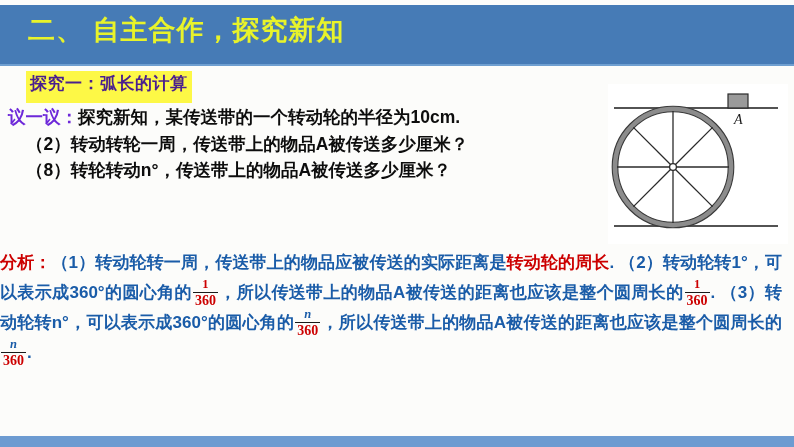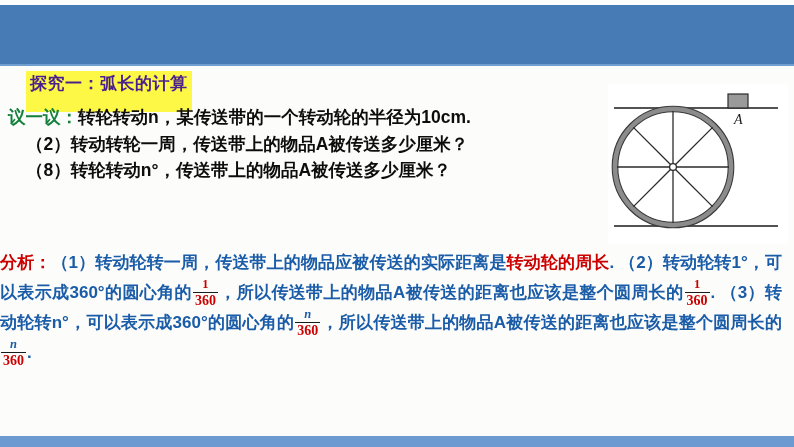--- a/index.html
+++ b/index.html
@@ -51,42 +51,42 @@
   
   .explore-heading {
     position: absolute;
     left: 26px;
     top: 71px;
     background: #fdf846;
     color: #4a1f8e;
     font-size: 17px;
     font-weight: bold;
     font-family: Liberation Sans, sans-serif;
-    padding: 1px 4px 17px 4px;
+    padding: 1px 4px 8px 4px;
     letter-spacing: 0.5px;
     white-space: nowrap;
   }
 
   
   .question-block {
     position: absolute;
     left: 8px;
     top: 104px;
     width: 600px;
   }
   .q-line {
     font-size: 17.5px;
     font-weight: bold;
     color: #0d0d0d;
     line-height: 26.5px;
     white-space: nowrap;
     font-family: "Liberation Sans", "DejaVu Sans", sans-serif;
   }
   .q-line .lead {
-    color: #15803d;
+    color: #6d28d9;
   }
   .q-line.indent {
     padding-left: 18px;
   }
 
   
   .diagram-wrap {
     position: absolute;
     left: 608px;
     top: 84px;
@@ -156,27 +156,28 @@
     height: 11px;
     background: #6d9bd1;
   }
 </style>
 </head>
 <body>
 
 <div class="slide">
 
   <div class="header-band"></div>
+  <div class="header-title">二、 自主合作，探究新知</div>
   <div class="header-underline"></div>
 
   <div class="explore-heading">探究一：弧长的计算</div>
 
   <div class="question-block">
     <div class="q-line">
-      <span class="lead">议一议：</span><span>转轮转动n，某传送带的一个转动轮的半径为10cm.</span>
+      <span class="lead">议一议：</span><span>探究新知，某传送带的一个转动轮的半径为10cm.</span>
     </div>
     <div class="q-line indent">（2）转动转轮一周，传送带上的物品A被传送多少厘米？</div>
     <div class="q-line indent">（8）转轮转动n°，传送带上的物品A被传送多少厘米？</div>
   </div>
 
   <div class="diagram-wrap">
     <svg width="180" height="160" viewBox="0 0 180 160">
 
       <line x1="6" y1="24" x2="170" y2="24" stroke="#1a1a1a" stroke-width="1.6"></line>
 

